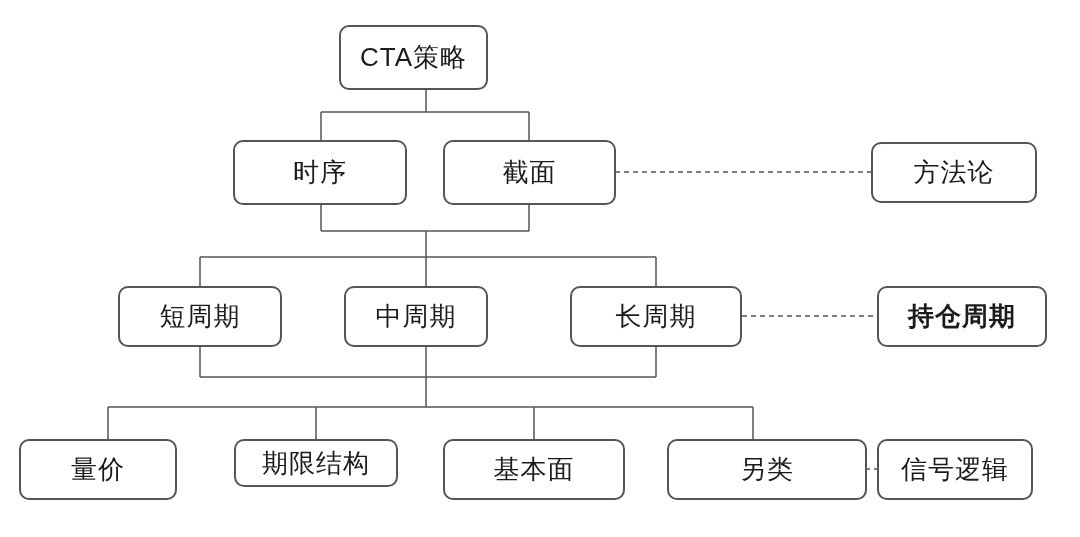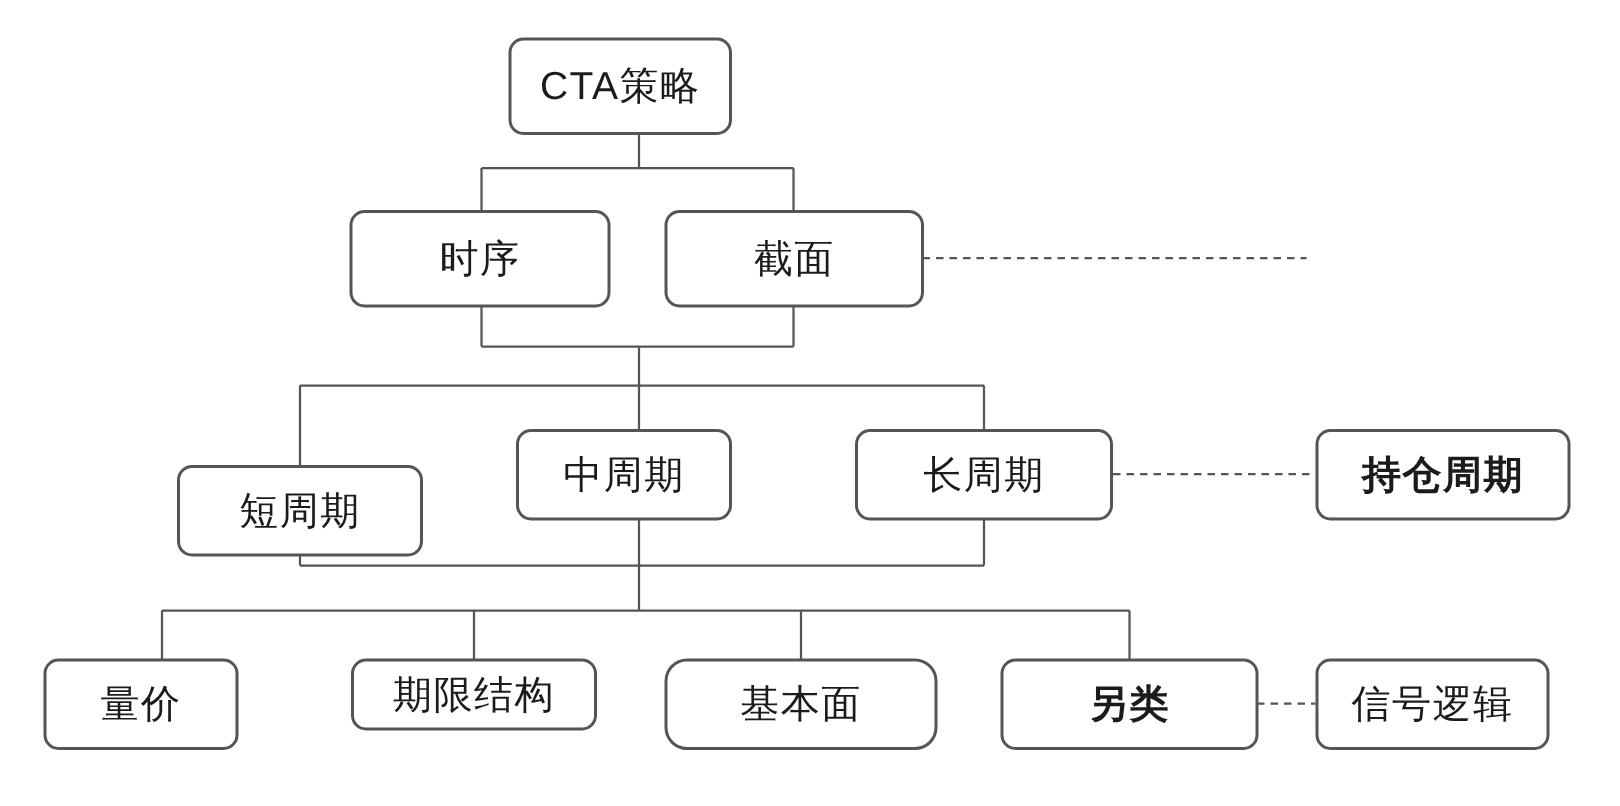--- a/index.html
+++ b/index.html
@@ -78,25 +78,26 @@
       <line class="dashed" x1="615" y1="172" x2="871" y2="172"></line>
       <line class="dashed" x1="742" y1="316" x2="877" y2="316"></line>
       <line class="dashed" x1="838" y1="469" x2="877" y2="469"></line>
     </g>
   </svg>
 
   <div class="node" style="left:339px; top:25px;  width:149px; height:65px;">CTA策略</div>
 
   <div class="node" style="left:233px; top:140px; width:174px; height:65px;font-family:Liberation Mono, monospace;">时序</div>
   <div class="node" style="left:418px; top:140px; width:173px; height:65px;margin-left:25px;">截面</div>
+  <div class="node" style="left:871px; top:142px; width:166px; height:61px;">方法论</div>
 
-  <div class="node" style="left:118px; top:286px; width:164px; height:61px;margin-top:24px;">短周期</div>
+  <div class="node" style="left:118px; top:286px; width:164px; height:61px;">短周期</div>
   <div class="node" style="left:344px; top:286px; width:144px; height:61px;">中周期</div>
   <div class="node" style="left:570px; top:286px; width:172px; height:61px;">长周期</div>
   <div class="node" style="left:877px; top:286px; width:170px; height:61px;font-weight:bold;">持仓周期</div>
 
-  <div class="node" style="left:29px;  top:439px; width:130px; height:61px;">量价</div>
+  <div class="node" style="left:19px;  top:439px; width:158px; height:61px;">量价</div>
   <div class="node" style="left:234px; top:439px; width:164px; height:48px;">期限结构</div>
-  <div class="node" style="left:443px; top:439px; width:182px; height:61px;border-radius:15px;">基本面</div>
-  <div class="node" style="left:667px; top:439px; width:172px; height:61px;font-weight:bold;">另类</div>
+  <div class="node" style="left:443px; top:439px; width:182px; height:61px;">基本面</div>
+  <div class="node" style="left:667px; top:439px; width:200px; height:61px;">另类</div>
   <div class="node" style="left:877px; top:439px; width:156px; height:61px;">信号逻辑</div>
 
 </div>
 
 </body></html>

